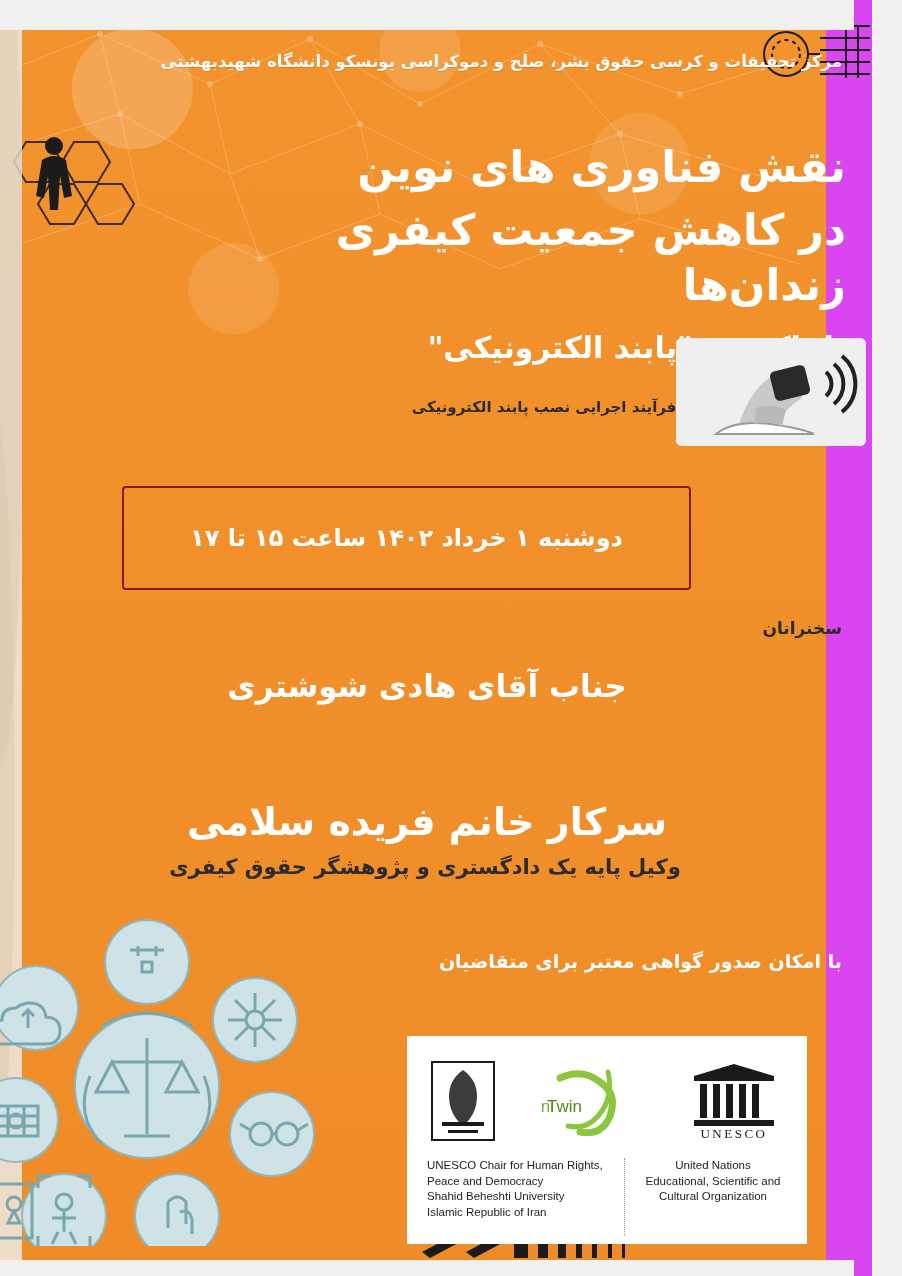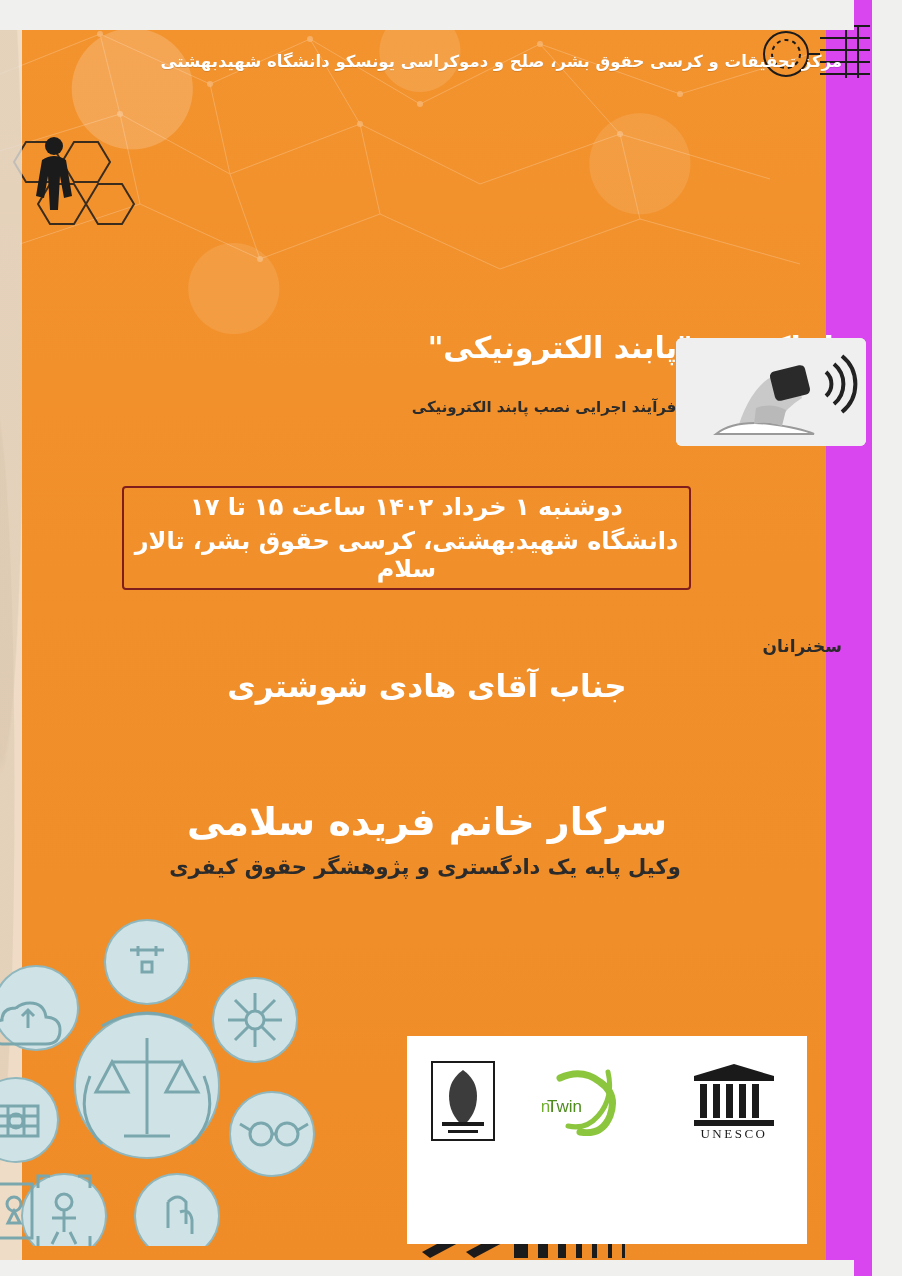--- a/index.html
+++ b/index.html
@@ -96,21 +96,21 @@
     position:absolute;left:170px;top:486px;width:565px;height:100px;
     border:2px solid #7f1d1d;border-radius:4px;
     display:flex;flex-direction:column;align-items:center;justify-content:center;
     gap:6px;
   }
   .datebox div{
     color:#ffffff;font-weight:bold;font-size:24px;direction:rtl;text-align:center;
   }
 
   .speakers-label{
-    position:absolute;right:60px;top:636px;
+    position:absolute;right:60px;top:618px;
     color:#2b2b2b;font-weight:bold;font-size:17px;direction:rtl;
   }
   .sp1-name{
     position:absolute;right:0;left:0;top:668px;text-align:center;
     color:#ffffff;font-weight:bold;font-size:31px;direction:rtl;
   }
   .sp1-role{
     position:absolute;right:0;left:0;top:718px;text-align:center;
     color:#2b2b2b;font-weight:bold;font-size:19px;direction:rtl;
   }
@@ -221,49 +221,53 @@
     </g>
   </svg>
 
   <div class="leaf-left"></div>
   <div class="leaf-top"></div>
   <div class="leaf-right"></div>
   <div class="leaf-bottom"></div>
 
   <div class="org-line">مرکز تحقیقات و کرسی حقوق بشر، صلح و دموکراسی یونسکو دانشگاه شهیدبهشتی</div>
 
+  <div class="title-wrap">
+    <div class="title1">نقش فناوری های نوین</div>
+    <div class="title2">در کاهش جمعیت کیفری زندان‌ها</div>
+  </div>
 
   <div class="subtitle">با تاکید بر "پابند الکترونیکی"</div>
   <div class="sub-note">همراه با نمایش مستند فرآیند اجرایی نصب پابند الکترونیکی</div>
 
   <div class="ankle-photo">
     <svg viewBox="0 0 190 108" width="190" height="108">
       <rect x="0" y="0" width="190" height="108" fill="#efefef"></rect>
       <path d="M60,96 q10,-36 28,-52 q12,-11 30,-6 l8,22 q-16,10 -22,22 q-4,8 -4,14 z" fill="#c9c9c9"></path>
       <rect x="96" y="30" width="36" height="30" rx="5" fill="#2a2a2a" transform="rotate(-14 114 45)"></rect>
       <path d="M150,34 a16,16 0 0 1 0,24" stroke="#222" stroke-width="4" fill="none"></path>
       <path d="M158,26 a26,26 0 0 1 0,40" stroke="#222" stroke-width="4" fill="none"></path>
       <path d="M166,18 a36,36 0 0 1 0,56" stroke="#222" stroke-width="4" fill="none"></path>
       <path d="M40,96 q18,-14 54,-10 q30,4 44,10 z" fill="#ffffff" stroke="#9a9a9a" stroke-width="2"></path>
       <path d="M80,70 q16,-6 30,2 l-4,16 q-16,-6 -28,-2 z" fill="#b9b9b9"></path>
     </svg>
   </div>
 
   <div class="datebox">
     <div>دوشنبه ۱ خرداد ۱۴۰۲  ساعت ۱۵ تا ۱۷</div>
-    <div>دانشگاه شهیدبهشتی، کرسی حقوق بشر، تالار سلام</div>
   </div>
 
   <div class="speakers-label">سخنرانان</div>
 
   <div class="sp1-name">جناب آقای هادی شوشتری</div>
 
   <div class="sp2-name">سرکار خانم فریده سلامی</div>
   <div class="sp2-role">وکیل پایه یک دادگستری و پژوهشگر حقوق کیفری</div>
 
+  <div class="cert-note">با امکان صدور گواهی معتبر برای متقاضیان</div>
 
   <svg class="wheel" viewBox="0 0 350 330">
     <g fill="#cfe3e6" stroke="#8fb7bd" stroke-width="2">
       <circle cx="175" cy="170" r="72"></circle>
       <circle cx="175" cy="46" r="42"></circle>
       <circle cx="283" cy="104" r="42"></circle>
       <circle cx="300" cy="218" r="42"></circle>
       <circle cx="205" cy="300" r="42"></circle>
       <circle cx="92" cy="300" r="42"></circle>
       <circle cx="44" cy="204" r="42"></circle>
@@ -332,16 +336,23 @@
       <svg class="sbu-mark" viewBox="0 0 66 82">
         <rect x="2" y="2" width="62" height="78" fill="none" stroke="#1a1a1a" stroke-width="2"></rect>
         <g fill="#1a1a1a">
           <path d="M33,10 q14,10 14,26 q0,18 -14,30 q-14,-12 -14,-30 q0,-16 14,-26 z" opacity=".85"></path>
           <rect x="12" y="62" width="42" height="4"></rect>
           <rect x="18" y="70" width="30" height="3"></rect>
         </g>
       </svg>
     </div>
     <div class="logo-caption-row">
+      <div class="cap-left" style="white-space:pre-line;">United Nations
+Educational, Scientific and
+Cultural Organization</div>
+      <div class="cap-right" style="white-space:pre-line;">UNESCO Chair for Human Rights,
+Peace and Democracy
+Shahid Beheshti University
+Islamic Republic of Iran</div>
     </div>
   </div>
 
 </div>
 
 </body></html>

